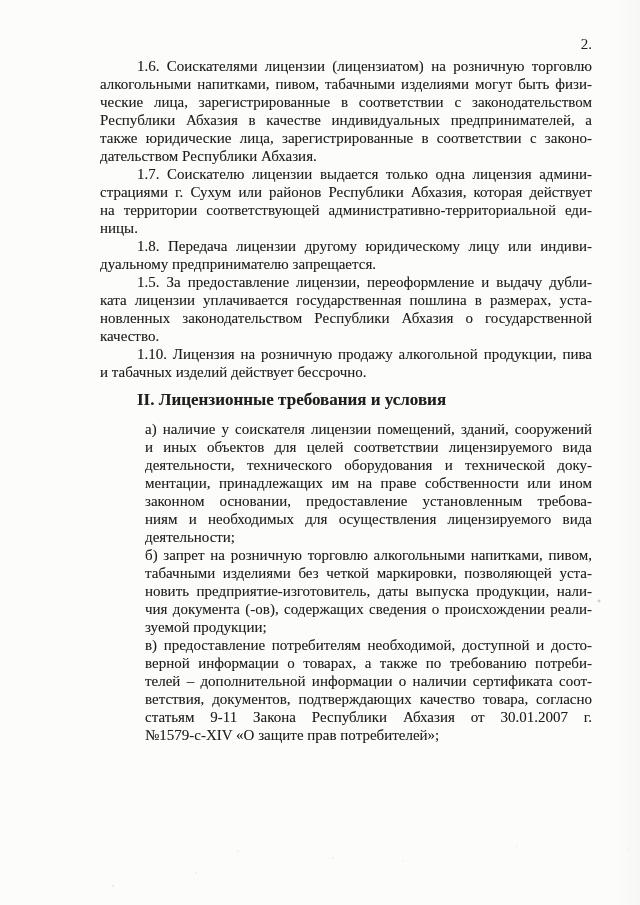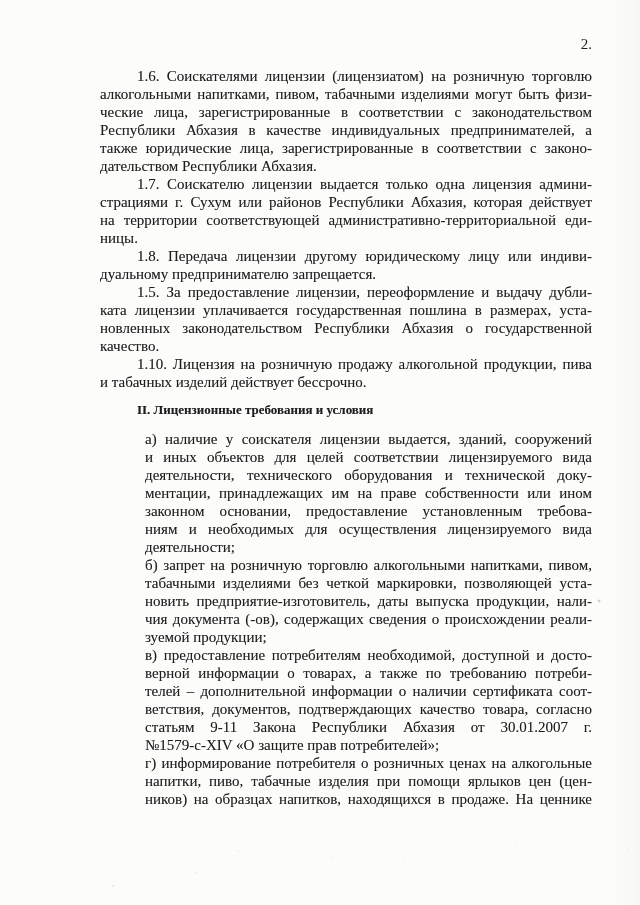--- a/index.html
+++ b/index.html
@@ -36,39 +36,39 @@
     position: relative;
     padding: 0 48px 0 100px;
   }
   .page-number {
     margin-top: 35px;
     text-align: right;
     font-size: 15px;
     line-height: 18px;
   }
   .sec1 {
-    margin-top: 14px;
+    margin-top: 4px;
   }
   .line {
     font-size: 15px;
     line-height: 18px;
     text-align: justify;
     text-align-last: justify;
     white-space: normal;
     text-shadow: 0 0 0.5px rgba(30,30,30,0.35);
   }
   .line.plast {
     text-align-last: left;
   }
   .sec1 .line.first {
     text-indent: 37px;
   }
   .heading {
     margin: 9px 0 11px 37px;
-    font-size: 13px;
+    font-size: 17px;
     line-height: 19px;
     font-weight: bold;
     text-shadow: 0 0 0.5px rgba(30,30,30,0.4);
   }
   .sec2 {
     margin-left: 37px;
   }
   .sec2 .items {
     padding-left: 8px;
   }
@@ -111,21 +111,21 @@
         <div class="line first">1.10. Лицензия на розничную продажу алкогольной продукции, пива</div>
         <div class="line plast">и табачных изделий действует бессрочно.</div>
       </div>
     </div>
 
   <div class="heading">II. Лицензионные требования и условия</div>
 
   <div class="sec2">
     <div class="items">
         <div class="para">
-          <div class="line first">а) наличие у соискателя лицензии выдается, зданий, сооружений</div>
+          <div class="line first">а) наличие у соискателя лицензии помещений, зданий, сооружений</div>
           <div class="line">и иных объектов для целей соответствии лицензируемого вида</div>
           <div class="line">деятельности, технического оборудования и технической доку-</div>
           <div class="line">ментации, принадлежащих им на праве собственности или ином</div>
           <div class="line">законном основании, предоставление установленным требова-</div>
           <div class="line">ниям и необходимых для осуществления лицензируемого вида</div>
           <div class="line plast">деятельности;</div>
         </div>
         <div class="para">
           <div class="line first">б) запрет на розничную торговлю алкогольными напитками, пивом,</div>
           <div class="line">табачными изделиями без четкой маркировки, позволяющей уста-</div>
@@ -134,20 +134,15 @@
           <div class="line plast">зуемой продукции;</div>
         </div>
         <div class="para">
           <div class="line first">в) предоставление потребителям необходимой, доступной и досто-</div>
           <div class="line">верной информации о товарах, а также по требованию потреби-</div>
           <div class="line">телей – дополнительной информации о наличии сертификата соот-</div>
           <div class="line">ветствия, документов, подтверждающих качество товара, согласно</div>
           <div class="line">статьям 9-11 Закона Республики Абхазия от 30.01.2007 г.</div>
           <div class="line plast">№1579-с-XIV «О защите прав потребителей»;</div>
         </div>
-        <div class="para">
-          <div class="line first">г) информирование потребителя о розничных ценах на алкогольные</div>
-          <div class="line">напитки, пиво, табачные изделия при помощи ярлыков цен (цен-</div>
-          <div class="line">ников) на образцах напитков, находящихся в продаже. На ценнике</div>
-        </div>
       </div>
   </div>
 </div>
 
 </body></html>

